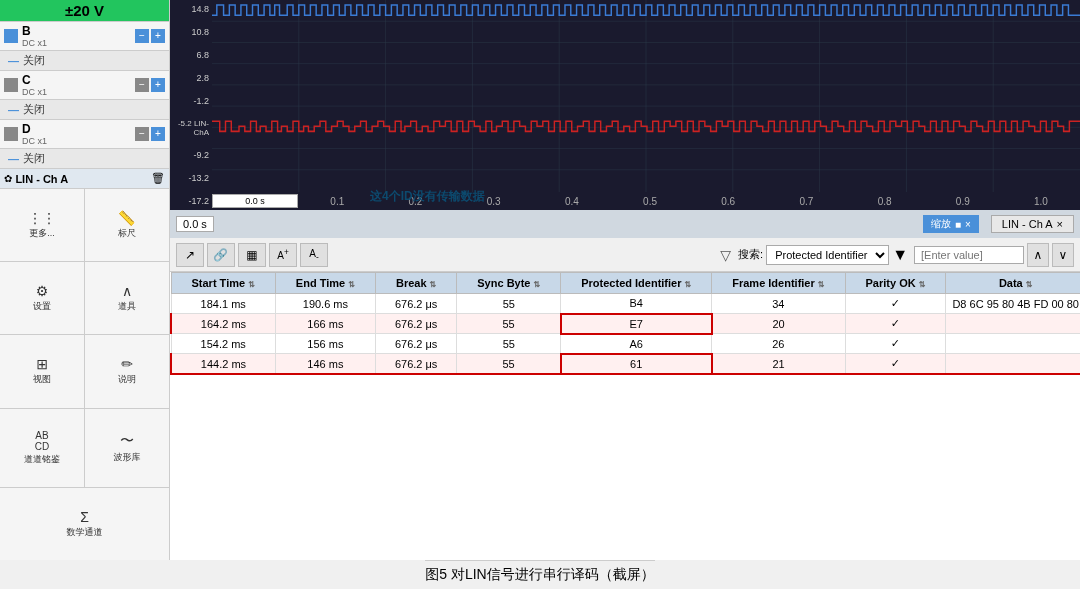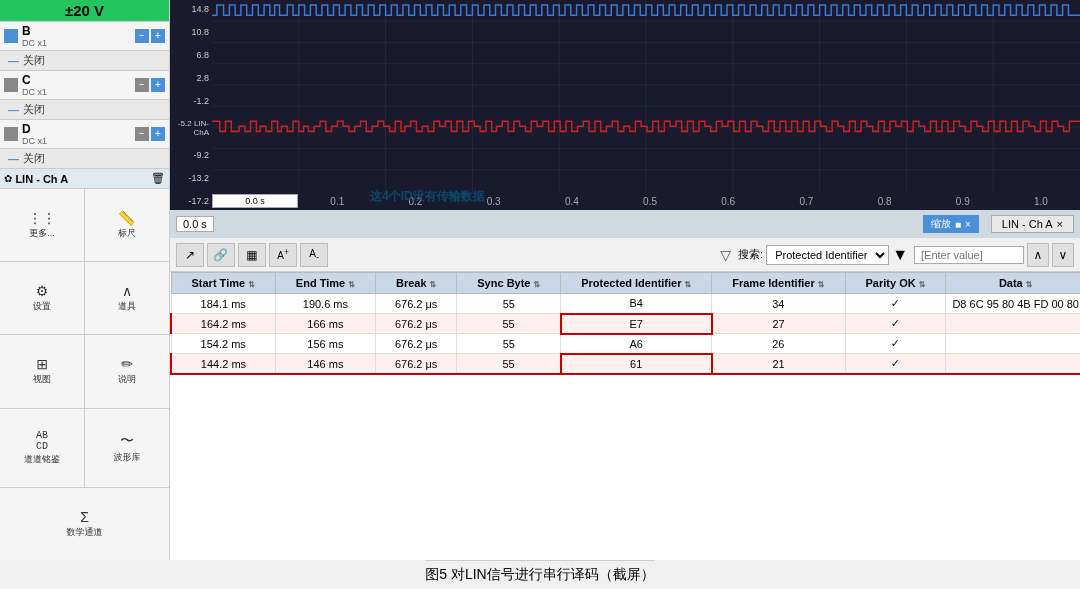--- a/index.html
+++ b/index.html
@@ -446,21 +446,21 @@
       </div>
       <div class="tool-cell">
         <span class="tool-icon">⊞</span>
         <span>视图</span>
       </div>
       <div class="tool-cell">
         <span class="tool-icon">✏</span>
         <span>说明</span>
       </div>
       <div class="tool-cell">
-        <span class="tool-icon" style="font-size:10px;font-family:Liberation Mono, monospace;">AB<br>CD</span>
+        <span class="tool-icon" style="font-size:10px;">AB<br>CD</span>
         <span>道道铭鉴</span>
       </div>
       <div class="tool-cell">
         <span class="tool-icon">〜</span>
         <span>波形库</span>
       </div>
       <div class="tool-cell" style="grid-column:1/3;">
         <span class="tool-icon">Σ</span>
         <span>数学通道</span>
       </div>
@@ -612,21 +612,21 @@
                 <td>✓</td>
                 <td>D8 6C 95 80 4B FD 00 80</td>
                 <td>26</td>
               </tr>
               <tr style="background: rgb(255, 240, 240); border-left: 2px solid rgb(204, 0, 0); border-right: 2px solid rgb(204, 0, 0);">
                 <td>164.2 ms</td>
                 <td>166 ms</td>
                 <td>676.2 μs</td>
                 <td>55</td>
                 <td class="pid-cell" style="border: 2px solid rgb(204, 0, 0); background: rgb(255, 240, 240); margin-top: 20px;">E7</td>
-                <td>27</td>
+                <td>20</td>
                 <td>✓</td>
                 <td></td>
                 <td></td>
               </tr>
               <tr>
                 <td>154.2 ms</td>
                 <td>156 ms</td>
                 <td>676.2 μs</td>
                 <td>55</td>
                 <td class="pid-cell">A6</td>

